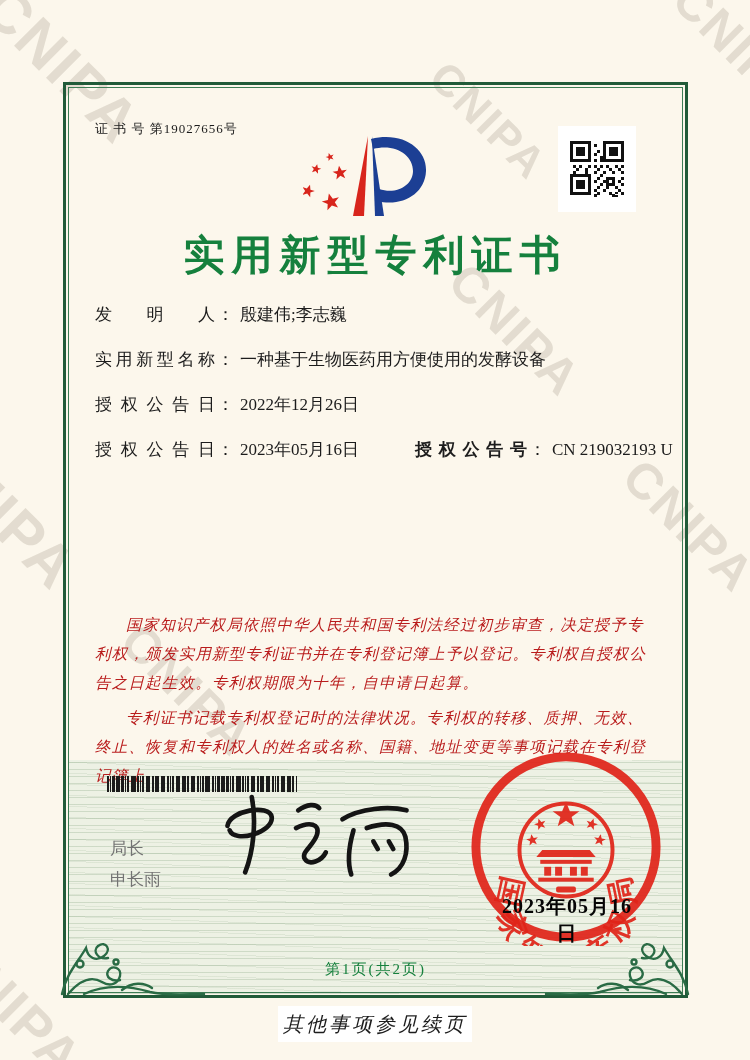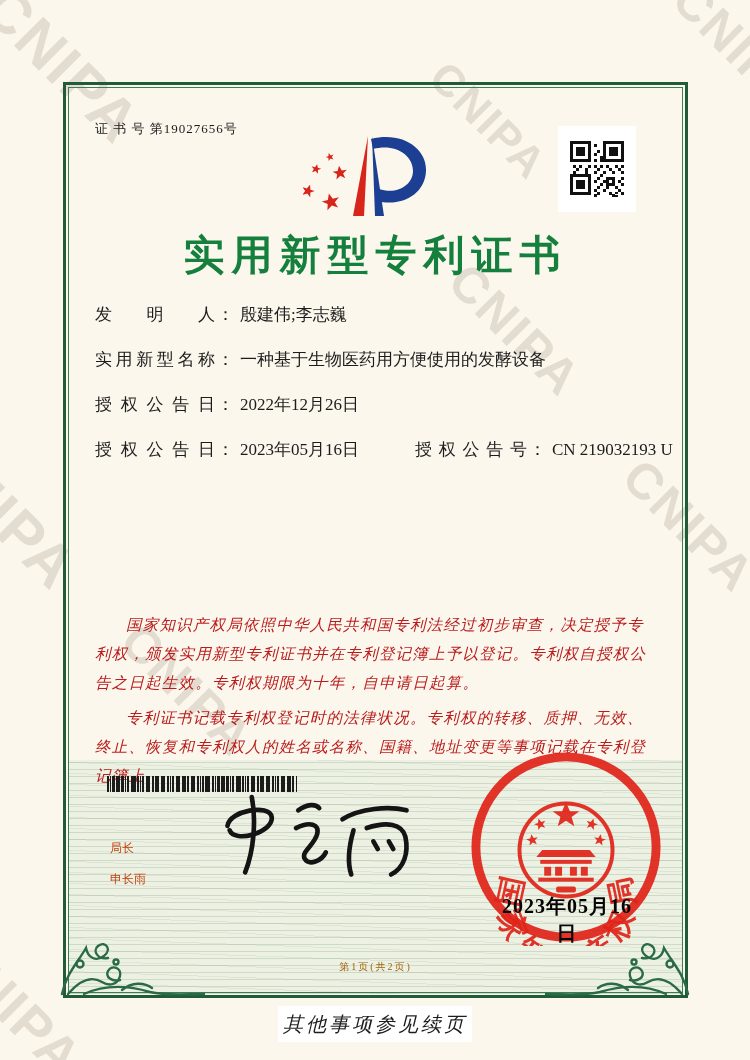--- a/index.html
+++ b/index.html
@@ -25,38 +25,38 @@
   .logo{position:absolute;left:303px;top:133px;}
   .qr-box{position:absolute;left:558px;top:126px;width:78px;height:86px;background:#ffffff;}
   .qr-box svg{position:absolute;left:12px;top:15px;}
   .title{position:absolute;left:63px;top:228px;width:625px;text-align:center;
          font-size:41px;font-weight:bold;letter-spacing:7px;color:#15803d;}
 
   .fields{position:absolute;left:95px;top:303px;width:570px;}
   .row{height:45px;font-size:17px;white-space:nowrap;}
   .lbl{display:inline-block;width:120px;text-align:justify;text-align-last:justify;vertical-align:top;}
   .colon{display:inline-block;margin:0 6px 0 2px;}
-  .lbl2{display:inline-block;width:112px;text-align:justify;text-align-last:justify;vertical-align:top;margin-left:56px;}
+  .lbl2{display:inline-block;width:112px;text-align:justify;text-align-last:justify;vertical-align:top;margin-left:56px;font-weight:bold;}
 
   .legal{position:absolute;left:95px;top:610px;width:564px;font-size:15.5px;line-height:29px;
          font-style:italic;letter-spacing:1.2px;color:#b91c1c;}
   .legal p{margin:0 0 6px 0;text-indent:2em;}
 
   .barcode{position:absolute;left:107px;top:776px;width:190px;height:16px;
            background-image:repeating-linear-gradient(90deg,#1b1b1b 0 2px,transparent 2px 5px),
                             repeating-linear-gradient(90deg,#1b1b1b 0 1px,transparent 1px 7px),
                             repeating-linear-gradient(90deg,#1b1b1b 0 1px,transparent 1px 3px);}
   .signer{position:absolute;left:110px;top:833px;font-family:Liberation Serif, serif;
-          font-size:12px;line-height:31px;color:#c2410c;}
+          font-size:17px;line-height:31px;color:#737373;}
   .signature{position:absolute;left:212px;top:788px;}
   .seal{position:absolute;left:467px;top:748px;width:198px;height:198px;z-index:4;}
   .seal-date{position:absolute;left:492px;top:893px;width:150px;text-align:center;z-index:5;
              font-size:20px;font-weight:bold;letter-spacing:1px;color:#050505;}
   .pagenum{position:absolute;left:63px;top:960px;width:625px;text-align:center;
-           font-size:10px;letter-spacing:2px;color:#a16207;z-index:4;}
+           font-size:15px;letter-spacing:2px;color:#15803d;z-index:4;}
   .ornament{position:absolute;z-index:4;}
   .orn-left{left:58px;top:940px;}
   .orn-right{left:542px;top:940px;transform:scaleX(-1);}
   .footer-note{position:absolute;left:278px;top:1006px;width:194px;height:36px;background:#ffffff;
                text-align:center;line-height:36px;font-size:20px;font-style:italic;
                letter-spacing:3px;color:#1d1d1d;z-index:4;}
 </style>
 </head>
 <body>
 

